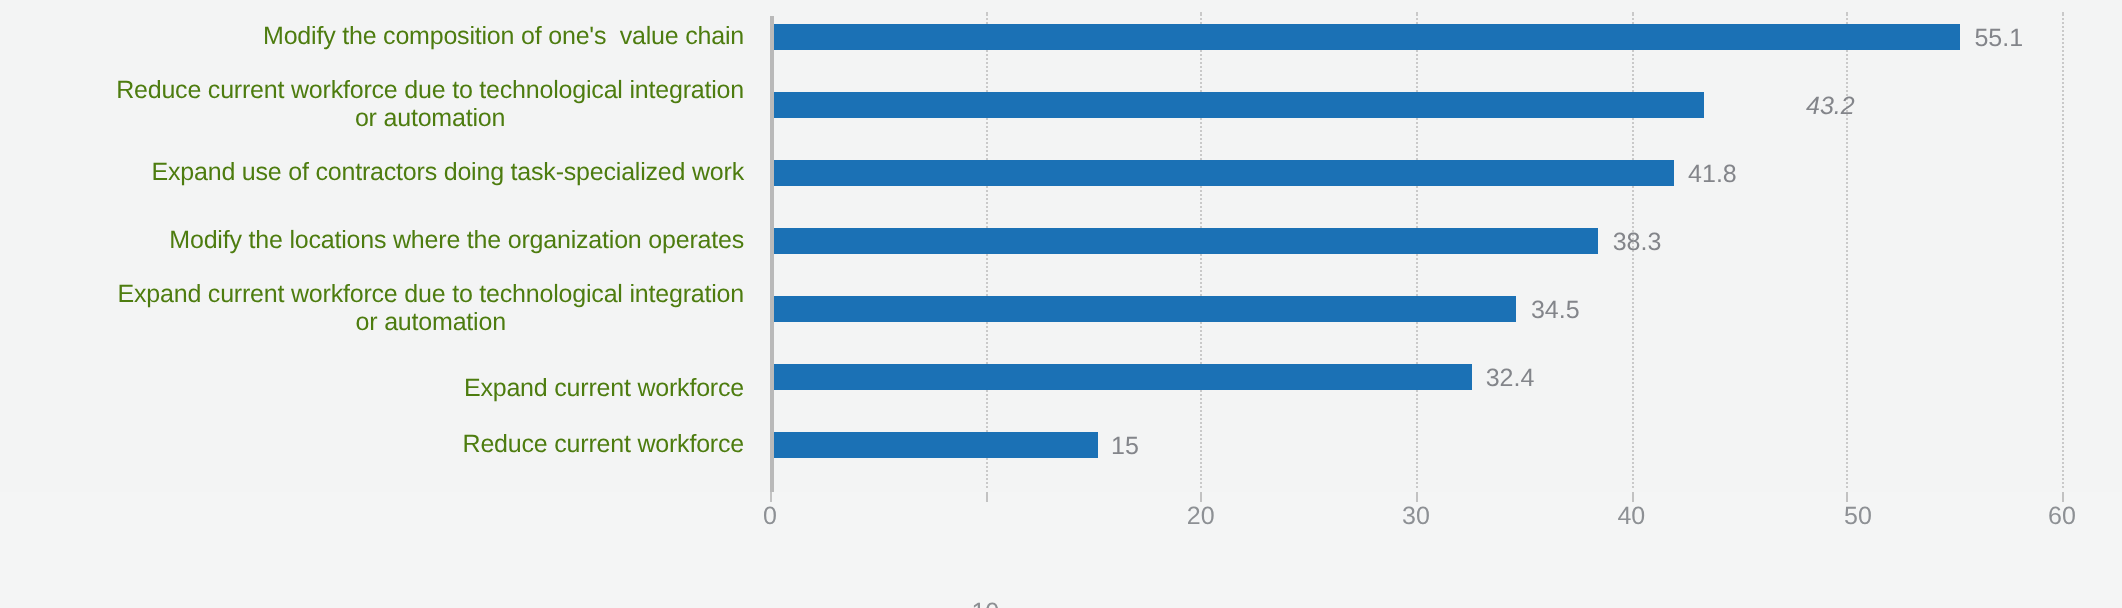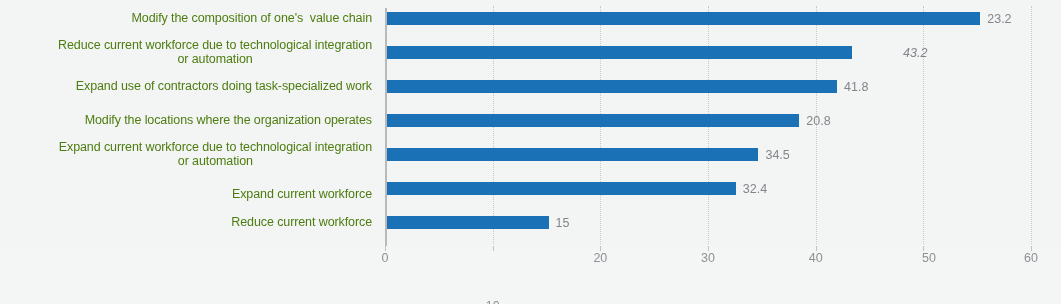--- a/index.html
+++ b/index.html
@@ -162,24 +162,24 @@
   <div id="bars">
       <div class="bar" style="left: 387px; top: 12px; width: 593.243px; background: rgb(27, 113, 181);"></div>
       <div class="bar" style="left: 387px; top: 46px; width: 465.12px; background: rgb(27, 113, 181);"></div>
       <div class="bar" style="left: 387px; top: 80px; width: 450.047px; background: rgb(27, 113, 181);"></div>
       <div class="bar" style="left: 387px; top: 114px; width: 412.363px; background: rgb(27, 113, 181);"></div>
       <div class="bar" style="left: 387px; top: 148px; width: 371.45px; background: rgb(27, 113, 181);"></div>
       <div class="bar" style="left: 387px; top: 182px; width: 348.84px; background: rgb(27, 113, 181);"></div>
       <div class="bar" style="left: 387px; top: 216px; width: 161.5px; background: rgb(27, 113, 181);"></div>
     </div>
   <div id="value-labels">
-      <div class="val-label" style="left: 987.243px; top: 13px;">23.2</div>
+      <div class="val-label" style="left: 987.243px; top: 13px;">55.1</div>
       <div class="val-label" style="left: 903px; top: 47px; font-style: italic;">43.2</div>
       <div class="val-label" style="left: 844.047px; top: 81px;">41.8</div>
-      <div class="val-label" style="left: 806.363px; top: 115px;">20.8</div>
+      <div class="val-label" style="left: 806.363px; top: 115px;">38.3</div>
       <div class="val-label" style="left: 765.45px; top: 149px;">34.5</div>
       <div class="val-label" style="left: 742.84px; top: 183px;">32.4</div>
       <div class="val-label" style="left: 555.5px; top: 217px;">15</div>
     </div>
   <div id="xtick-labels">
       <div class="xtick-label" style="left: 385px;">0</div>
       <div class="xtick-label" style="left: 492.667px; margin-top: 48px;">10</div>
       <div class="xtick-label" style="left: 600.333px;">20</div>
       <div class="xtick-label" style="left: 708px;">30</div>
       <div class="xtick-label" style="left: 815.667px; text-align: right;">40</div>

